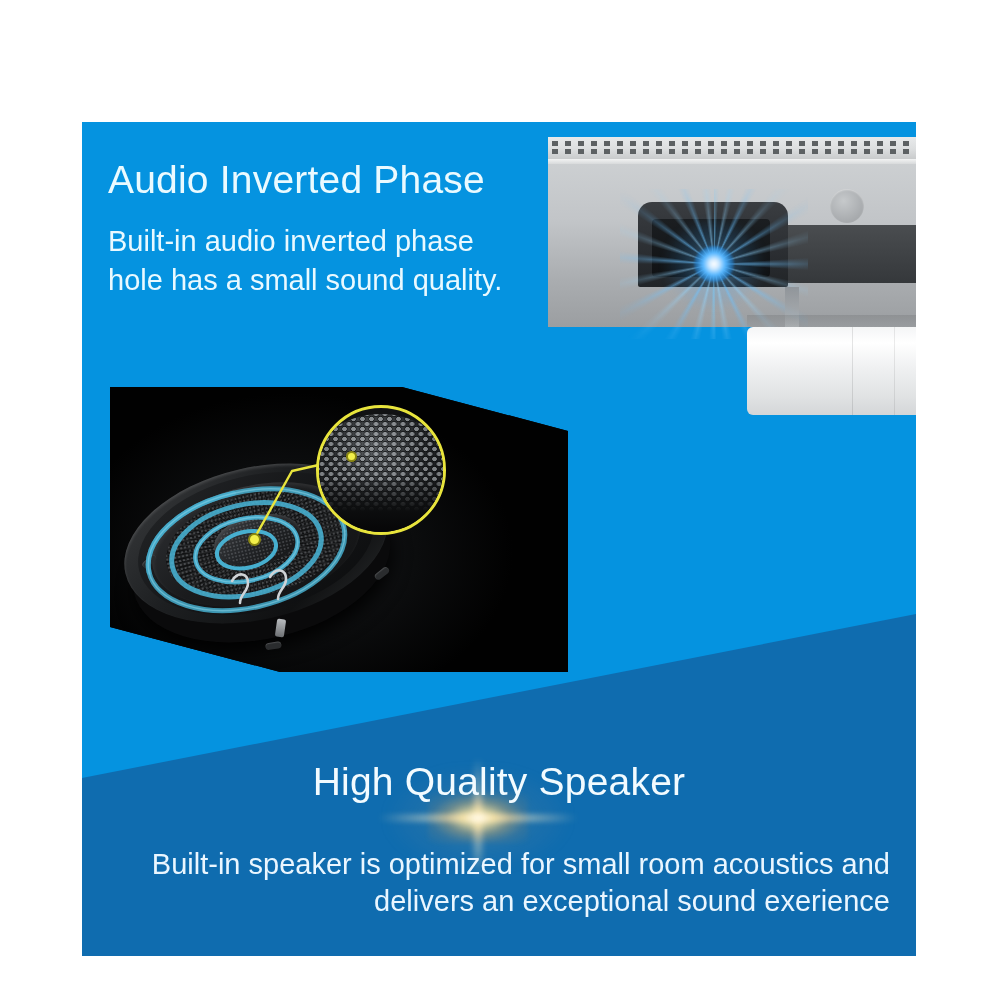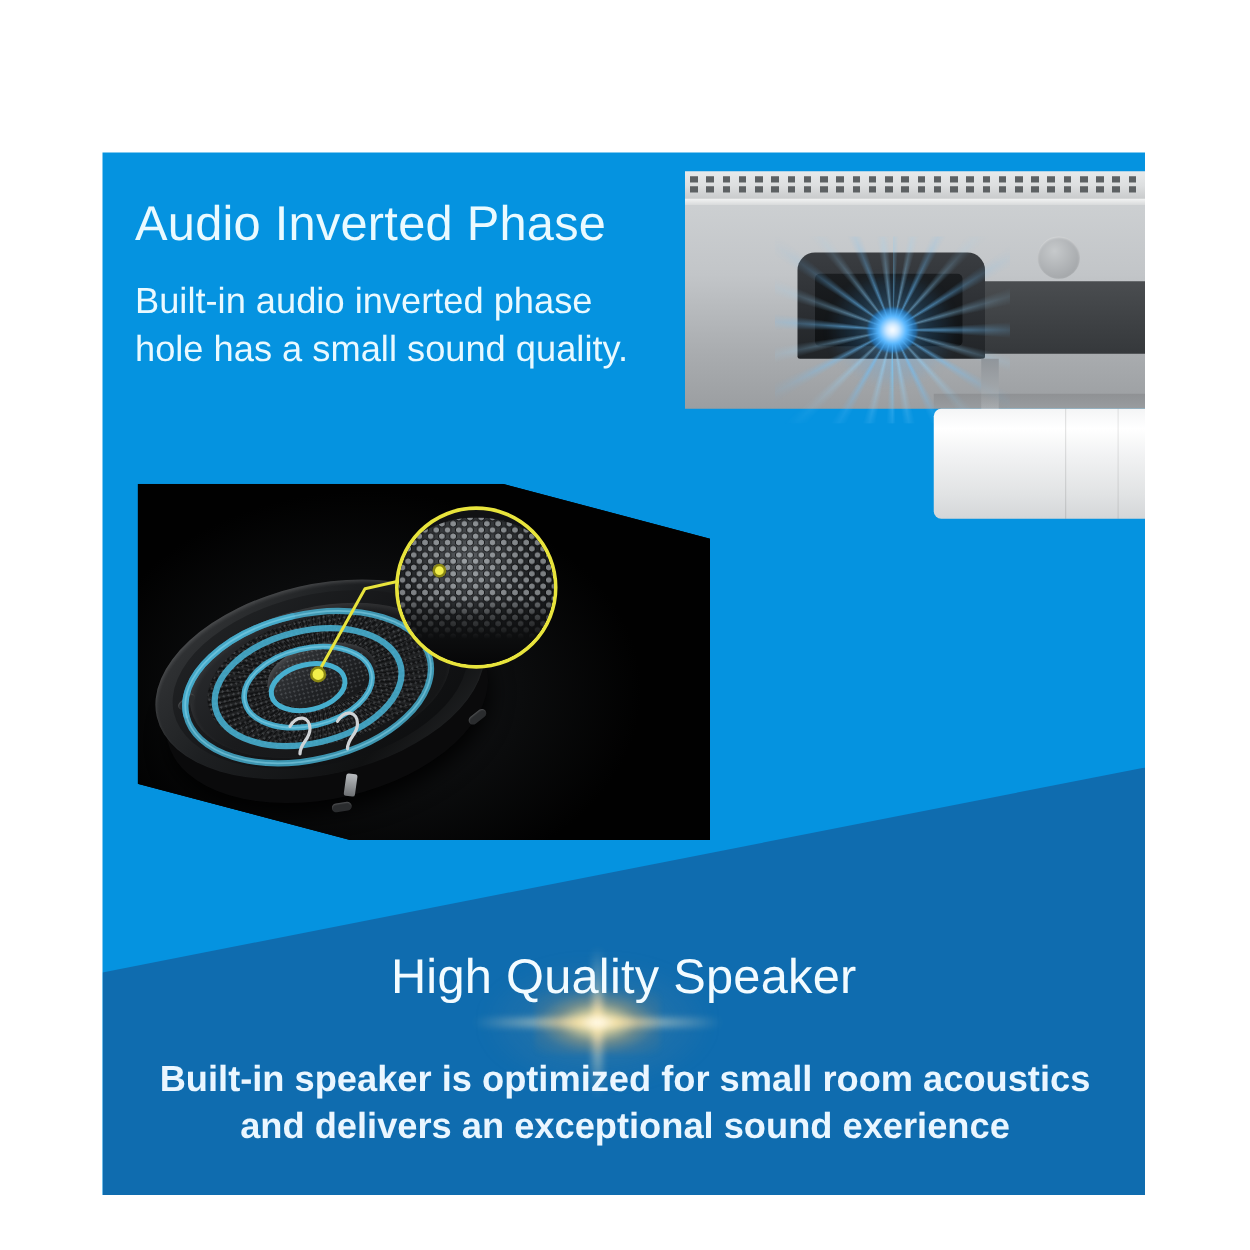--- a/index.html
+++ b/index.html
@@ -75,24 +75,24 @@
     font-size: 39px;
     font-weight: 400;
     color: #f2fbff;
     letter-spacing: 0.2px;
   }
   .speaker-copy {
     position: absolute;
     left: 28px;
     top: 724px;
     width: 780px;
-    text-align: center;
+    text-align: right;
     font-size: 29px;
     line-height: 37px;
-    font-weight: 700;
+    font-weight: 400;
     color: #eaf6ff;
   }
 
   
   .flare {
     position: absolute;
     left: 296px;
     top: 636px;
     width: 200px;
     height: 120px;

